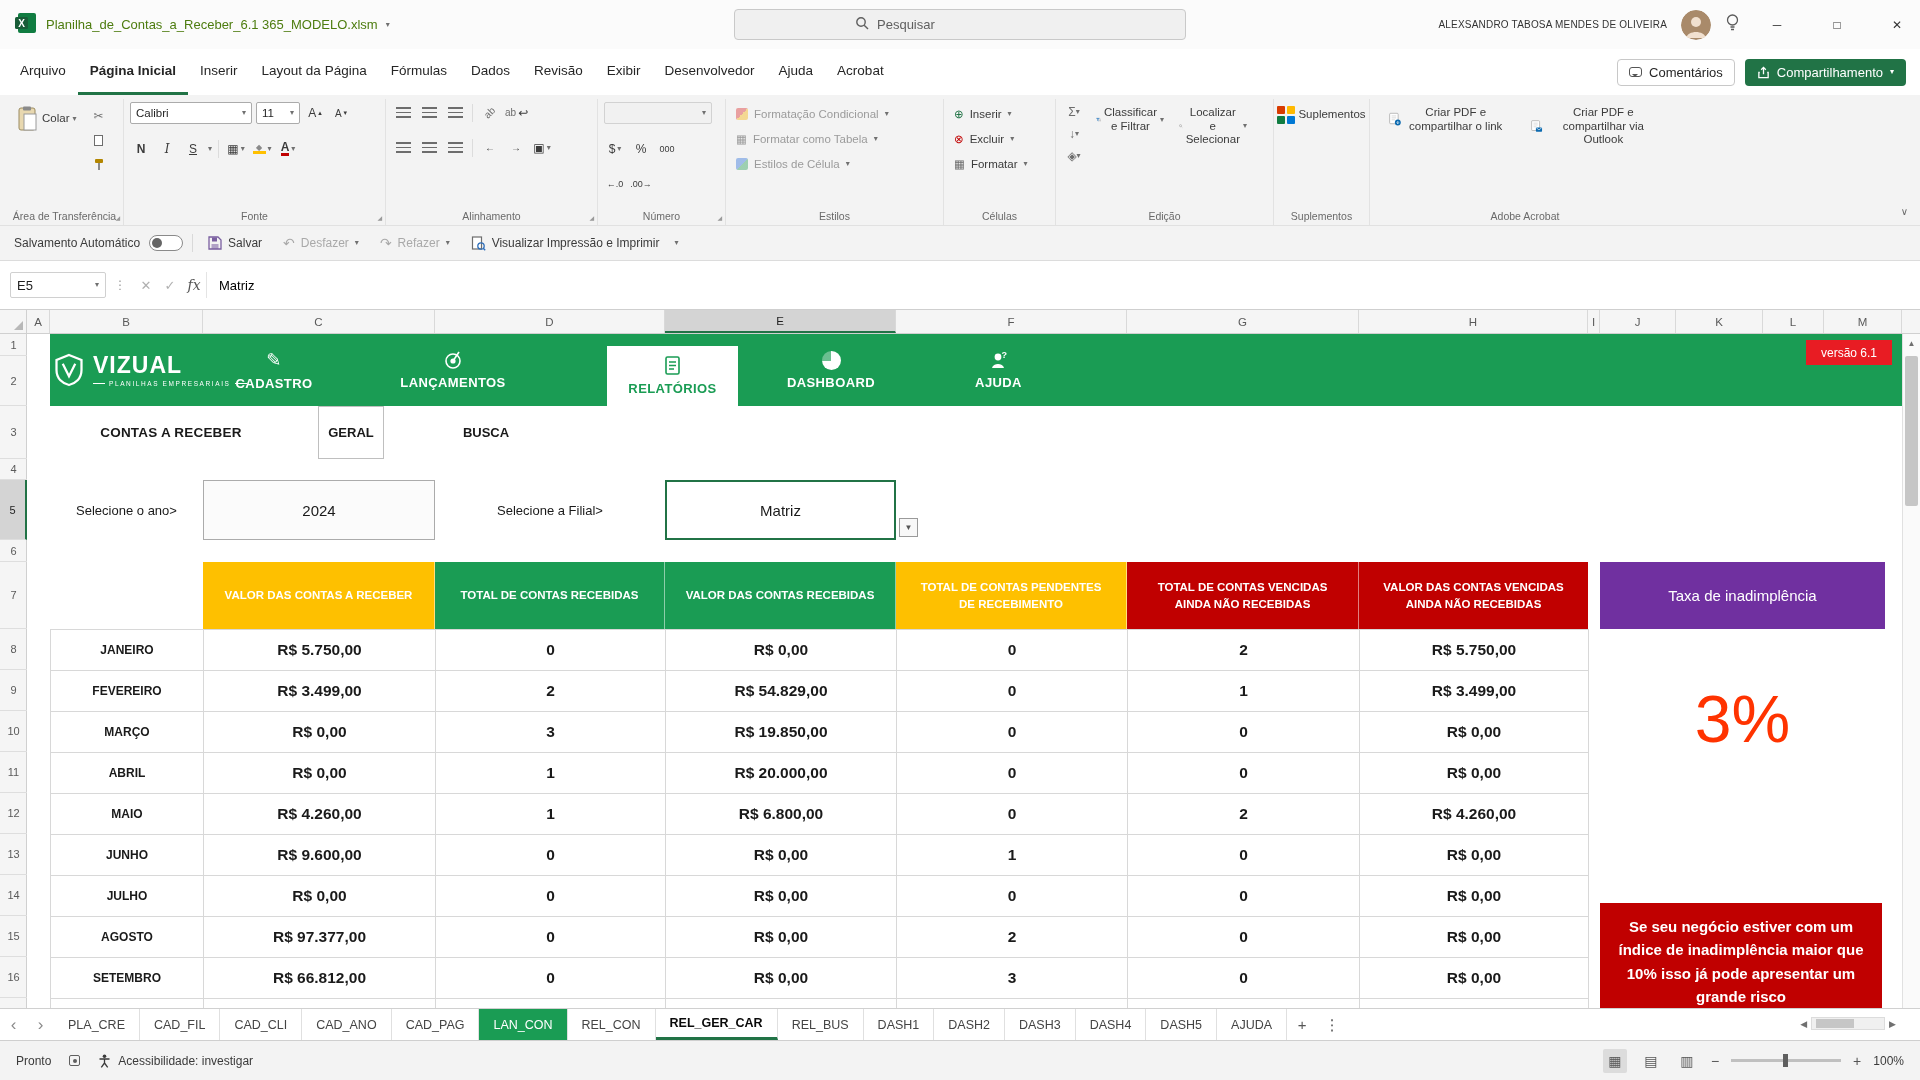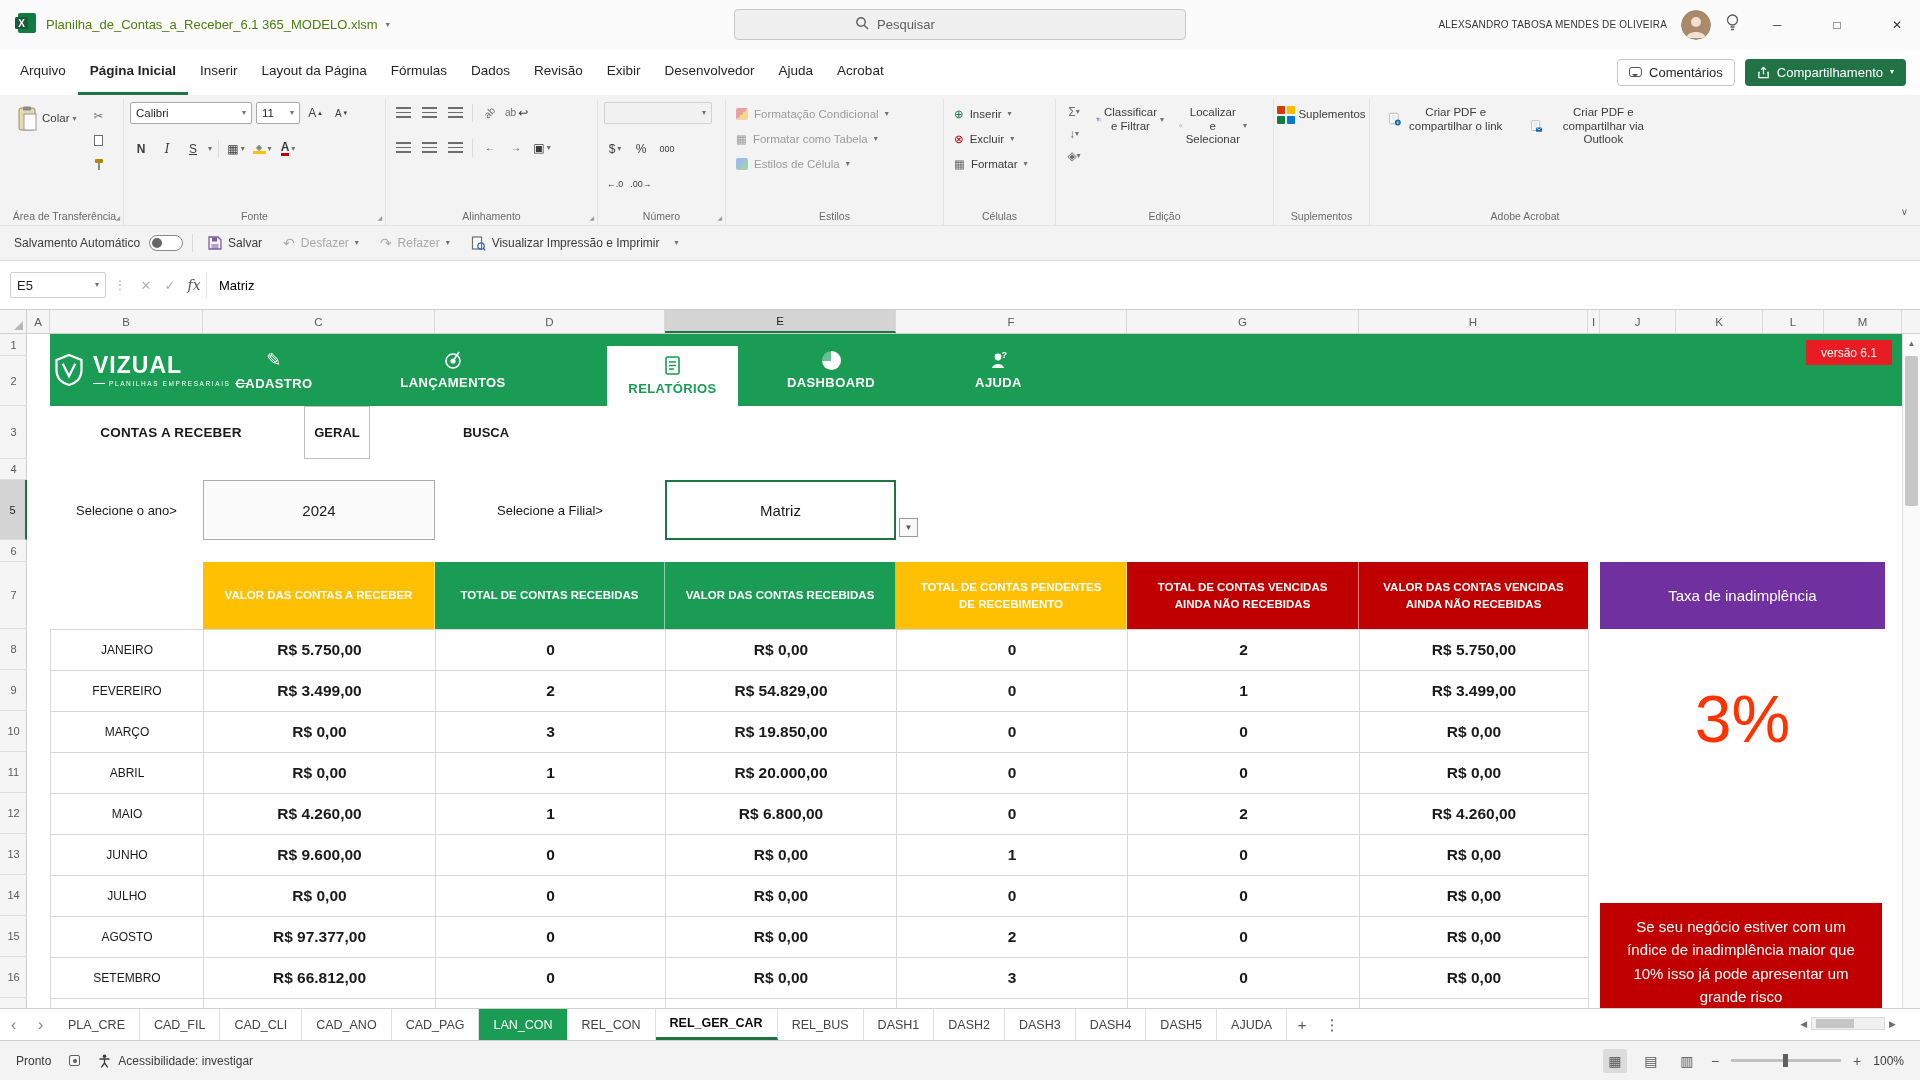--- a/index.html
+++ b/index.html
@@ -100,24 +100,24 @@
   .subtab.boxed{background:#fff;border:1px solid #bfbfbf}
   .r5lbl{top:146px;height:60px;display:flex;align-items:center;justify-content:center;font-size:13px;color:#1a1a1a}
   .yearbox{left:203px;top:146px;width:232px;height:60px;background:#fbfbfb;border:1px solid #ababab;display:flex;align-items:center;justify-content:center;font-size:15px;color:#1a1a1a}
   .matriz{left:665px;top:146px;width:231px;height:60px;background:#fff;border:2px solid #217346;display:flex;align-items:center;justify-content:center;font-size:15px;color:#1a1a1a}
   .dvdrop{left:899px;top:184px;width:19px;height:19px;background:#f8f8f8;border:1px solid #9a9a9a;display:flex;align-items:center;justify-content:center;font-size:8px;color:#555}
   .thead{left:203px;top:228px;width:1385px;height:67px;display:grid;grid-template-columns:232px 230px 231px 231px 232px 229px}
   .th{display:flex;align-items:center;justify-content:center;text-align:center;color:#fff;font-weight:700;font-size:11.5px;line-height:1.4;padding:4px 20px;border-right:1px solid rgba(255,255,255,.5)}
   .c-yellow{background:#fec000}.c-green{background:#1a9c54}.c-red{background:#c00000}
   .purplebox{left:1600px;top:228px;width:285px;height:67px;background:#7030a0;color:#fff;font-size:15px;display:flex;align-items:center;justify-content:center}
   .datagrid{left:50px;top:295px;width:1539px;display:grid;grid-template-columns:153px 232px 230px 231px 231px 232px 229px;grid-auto-rows:41px;border-top:1px solid #d8d8d8;border-left:1px solid #d8d8d8}
-  .mcell{display:flex;align-items:center;justify-content:center;font-size:12px;font-weight:400;color:#1a1a1a;border-right:1px solid #d8d8d8;border-bottom:1px solid #d8d8d8;background:#fff}
+  .mcell{display:flex;align-items:center;justify-content:center;font-size:12px;font-weight:700;color:#1a1a1a;border-right:1px solid #d8d8d8;border-bottom:1px solid #d8d8d8;background:#fff}
   .vcell{display:flex;align-items:center;justify-content:center;font-size:15.5px;font-weight:700;color:#1a1a1a;border-right:1px solid #d8d8d8;border-bottom:1px solid #d8d8d8;background:#fff}
   .rate{left:1600px;top:325px;width:285px;height:120px;display:flex;align-items:center;justify-content:center;font-size:66px;font-weight:500;color:#ff3300}
-  .warn{left:1600px;top:569px;width:282px;background:#c00000;color:#fff;font-weight:400;font-size:15px;line-height:1.55;text-align:center;padding:12px 16px}
+  .warn{left:1600px;top:569px;width:282px;background:#c00000;color:#fff;font-weight:700;font-size:15px;line-height:1.55;text-align:center;padding:12px 16px}
   .vscroll{position:absolute;left:1902px;top:0;width:18px;height:674px;background:#fafafa;border-left:1px solid #e1e1e1}
   .vs-arrow{height:18px;display:flex;align-items:center;justify-content:center;font-size:8px;color:#707070}
   .vs-thumb{position:absolute;left:2px;top:22px;width:13px;height:150px;background:#c6c6c6;border-radius:2px}
   
   .tabbar{height:32px;background:#fff;border-top:1px solid #d0d0d0;display:flex;align-items:stretch;position:relative;flex:0 0 auto}
   .tb-nav{width:27px;display:flex;align-items:center;justify-content:center;font-size:17px;color:#8a8a8a}
   .stab{display:flex;align-items:center;padding:0 14px;font-size:12.5px;color:#444;border-right:1px solid #e0e0e0;white-space:nowrap}
   .stab.green{background:#1a9c54;color:#fff}
   .stab.active{font-weight:700;color:#0a0a0a;border-bottom:3px solid #217346;background:#fff}
   .stab-plus,.stab-more{width:30px;display:flex;align-items:center;justify-content:center;font-size:15px;color:#555}
@@ -581,21 +581,21 @@
         <svg width="20" height="20" viewBox="0 0 20 20">
             <circle cx="9" cy="7" r="3.4" fill="#fff"></circle>
             <path d="M3 18 C4 12.5 14 12.5 15 18 Z" fill="#fff"></path>
             <text x="15.5" y="7.5" font-size="9" font-weight="bold" fill="#fff" text-anchor="middle">?</text>
           </svg>
         <span>AJUDA</span>
       </div>
       <div class="abs vbadge">versão 6.1</div>
 
       <div class="abs sectitle">CONTAS A RECEBER</div>
-      <div class="abs subtab boxed" style="left:304px;width:66px">GERAL</div>
+      <div class="abs subtab boxed" style="left:318px;width:66px">GERAL</div>
       <div class="abs subtab" style="left:438px;width:96px">BUSCA</div>
 
       <div class="abs r5lbl" style="left:50px;width:153px">Selecione o ano&gt;</div>
       <div class="abs yearbox">2024</div>
       <div class="abs r5lbl" style="left:435px;width:230px">Selecione a Filial&gt;</div>
       <div class="abs matriz">Matriz</div>
       <div class="abs dvdrop">▼</div>
 
       <div class="abs purplebox">Taxa de inadimplência</div>
       <div class="abs thead">

